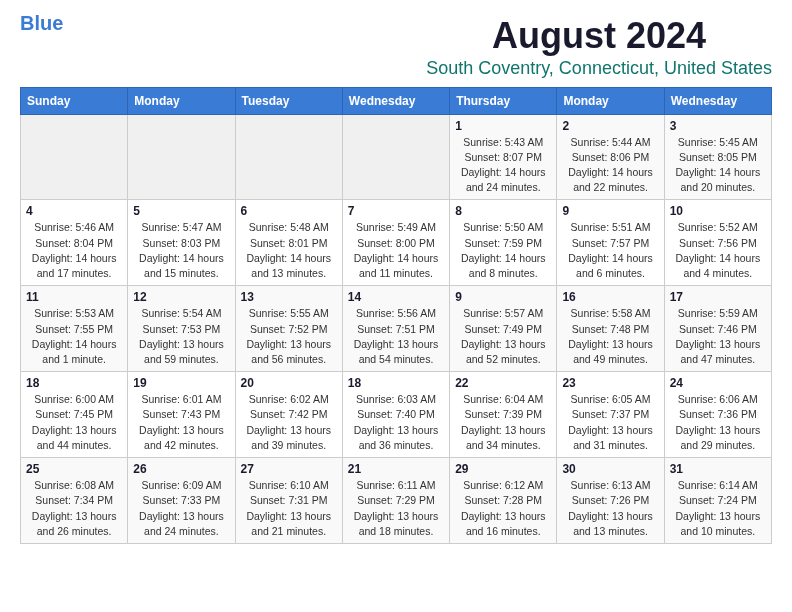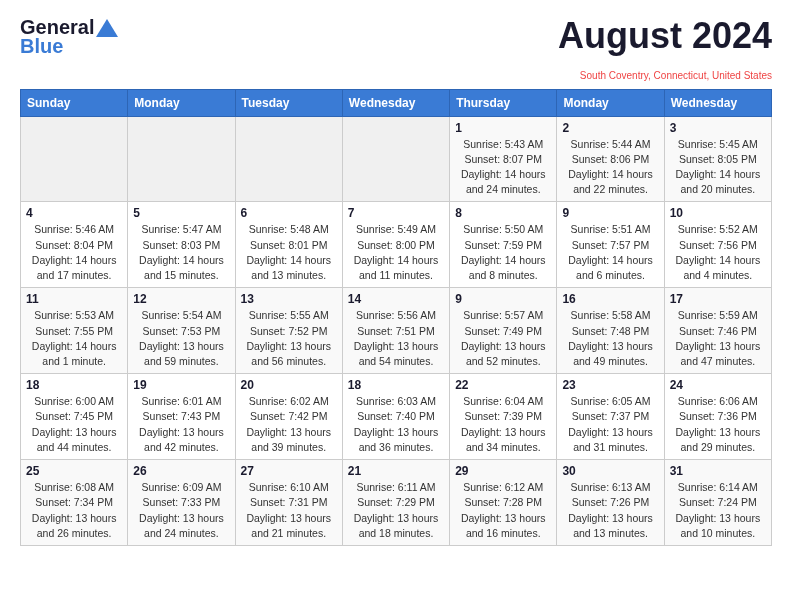--- a/index.html
+++ b/index.html
@@ -20,32 +20,32 @@
       display: flex;
       flex-direction: column;
       align-items: flex-start;
     }
     .logo-row {
       display: flex;
       align-items: center;
       gap: 2px;
     }
     .title-area {
-      text-align: right;
+      text-align: center;
     }
     .month-title {
       font-size: 36px;
       font-weight: bold;
       color: #1a1a2e;
       line-height: 1.1;
     }
     .subtitle {
-      font-size: 10px;
-      color: #ef4444;
-      margin-top: 14px;
+      font-size: 18px;
+      color: #0f766e;
+      margin-top: 2px;
     }
     .calendar {
       width: 100%;
       border-collapse: collapse;
       margin-top: 8px;
       font-size: 11px;
     }
     .calendar thead th {
       background: #3a7bd5;
       color: #fff;
@@ -84,26 +84,20 @@
     }
     .empty-cell {
       background: #f0f0f0 !important;
     }
   </style>
 </head>
 <body>
 
 <div class="header-area">
   <div class="logo">
-    <div class="logo-row">
-      <span style="font-size:20px; font-weight:bold; color:#1a1a2e;">General</span>
-      <svg width="22" height="18" viewBox="0 0 22 18">
-        <polygon points="11,0 22,18 0,18" fill="#3a7bd5"></polygon>
-      </svg>
-    </div>
     <span style="font-size:20px; font-weight:bold; color:#3a7bd5; margin-top:-4px;text-align:right;">Blue</span>
   </div>
   <div class="title-area">
     <div class="month-title">August 2024</div>
     <div class="subtitle">South Coventry, Connecticut, United States</div>
   </div>
 </div>
 
 <table class="calendar">
   <thead>

